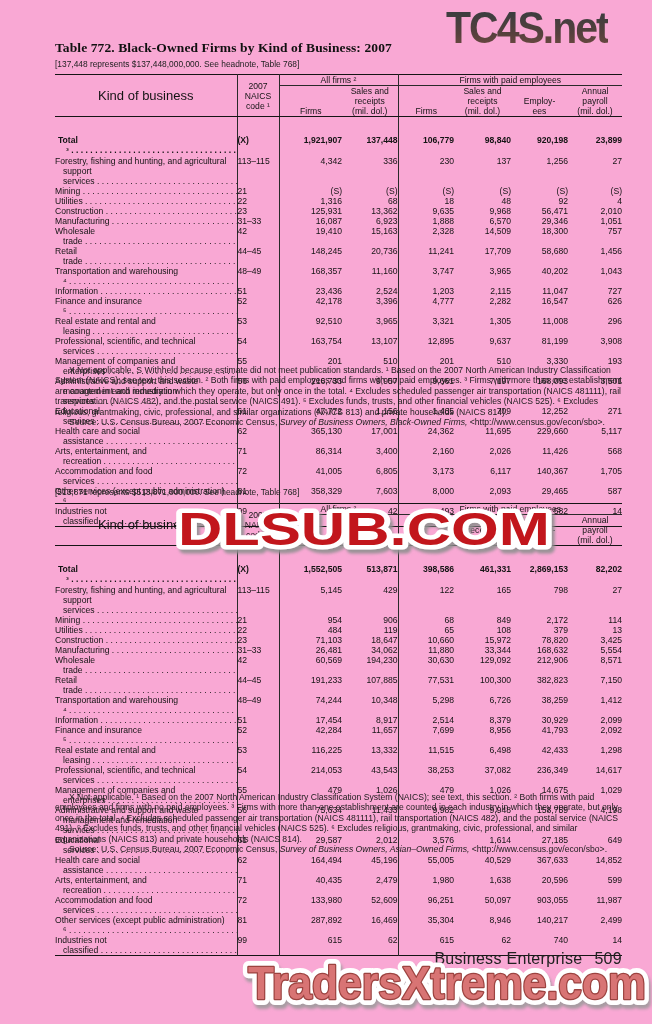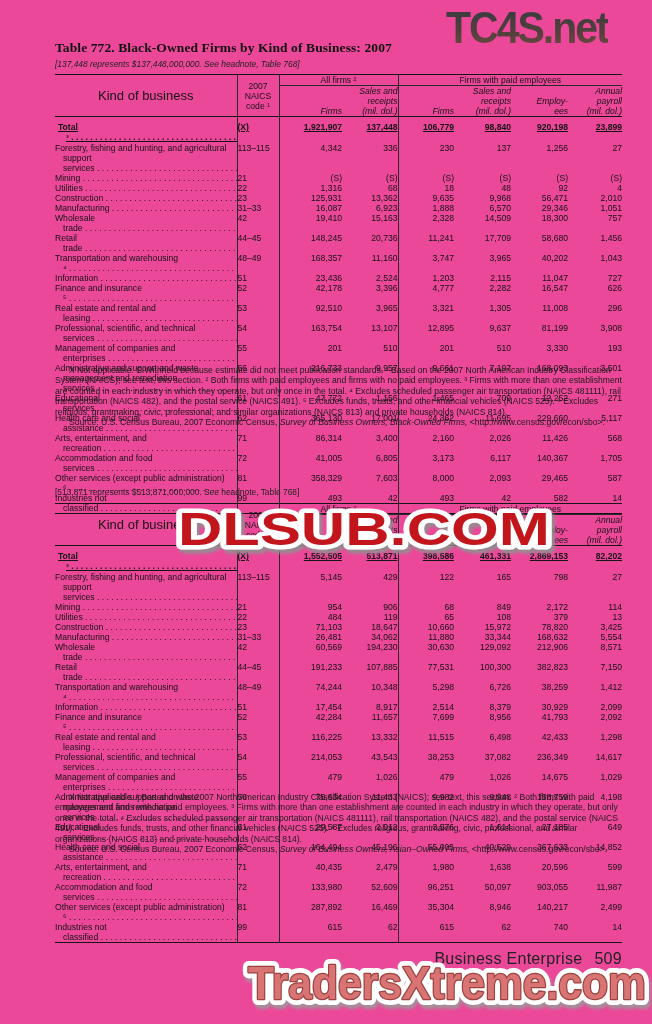--- a/index.html
+++ b/index.html
@@ -1,45 +1,45 @@
 <!DOCTYPE html>
 <html><head>
 <meta charset="utf-8">
 <style>
   html,body{margin:0;padding:0;background:#e8e8e8;}
-  .page{position:relative;width:652px;height:1024px;background:#ec4899;overflow:hidden;
+  .page{position:relative;width:652px;height:1024px;background:#f9a8d4;overflow:hidden;
         font-family:"Liberation Sans",sans-serif;color:#1c1c1c;}
   .abs{position:absolute;}
 
   
   .tbl-title{font-family:"Liberation Serif",serif;font-weight:700;font-size:13.5px;
              letter-spacing:.1px;color:#111;white-space:nowrap;}
   .headnote{font-size:8.4px;color:#222;}
 
   
   .dtable{border-collapse:collapse;table-layout:fixed;width:567px;
           border-top:1.5px solid #151515;border-bottom:1.5px solid #151515;
           font-size:8.6px;line-height:10px;color:#141414;}
   .dtable th{font-weight:normal;padding:0;}
   .dtable td{padding:0;vertical-align:top;}
   .bl{border-left:1px solid #2a2a2a;}
   .th-kind{text-align:center;vertical-align:middle;font-size:13px;}
   .th-naics{text-align:center;vertical-align:middle;white-space:pre-line;font-size:8.6px;}
   .th-group{text-align:center;vertical-align:middle;border-bottom:1px solid #2a2a2a;
             font-size:8.6px;padding:2px 0 1px 0;}
-  .c-vh{text-align:right;vertical-align:bottom;white-space:pre-line;padding:2px 6px 2px 0;font-style:italic;}
+  .c-vh{text-align:center;vertical-align:bottom;white-space:pre-line;padding:2px 6px 2px 0;}
   .dtable thead tr.sub th, .dtable thead th.deep{border-bottom:1.5px solid #151515;}
   .c-label{overflow:hidden;}
   .lblwrap{overflow:hidden;white-space:normal;padding-left:8px;text-indent:-8px;}
   .leader{white-space:nowrap;}
   .leader::after{content:"\a0.\a0.\a0.\a0.\a0.\a0.\a0.\a0.\a0.\a0.\a0.\a0.\a0.\a0.\a0.\a0.\a0.\a0.\a0.\a0.\a0.\a0.\a0.\a0.\a0.\a0.\a0.\a0.\a0.\a0.\a0.\a0.\a0.\a0.\a0.\a0.\a0.\a0.\a0.\a0.\a0.\a0.\a0.\a0.\a0.\a0.\a0.\a0.\a0.\a0.\a0.\a0.\a0.\a0.\a0.\a0.\a0.\a0.\a0.\a0.";}
   .c-naics{padding:0 0 0 5px;white-space:nowrap;}
   .c-v{text-align:right;padding:0 6px 0 0;white-space:nowrap;}
   tr.total{font-weight:700;}
-  tr.total td{padding-top:5px;padding-bottom:1px;text-decoration:underline;}
+  tr.total td{padding-top:18px;padding-bottom:1px;}
   tr.total .lblwrap{padding-left:11px;text-indent:-8px;}
 
   
   .notes{width:567px;font-size:8.6px;line-height:10.4px;color:#1b1b1b;}
   .notes p{margin:0;text-indent:14px;}
   .notes .src{margin-top:0;}
   .ital{font-style:italic;}
 
   
   .footer-right{font-size:16px;color:#222;letter-spacing:.3px;}
@@ -54,21 +54,21 @@
           font-family:"Liberation Sans",sans-serif;}
   .wm-mid{top:498px;left:168px;}
   .wm-bot{top:948px;left:240px;}
 </style>
 </head>
 <body>
 
 <div class="page">
 
   <div class="abs tbl-title" style="top:40px;left:55px;">Table 772. Black-Owned Firms by Kind of Business: 2007</div>
-  <div class="abs headnote" style="top:59px;left:55px;font-style:italic;">[137,448 represents $137,448,000,000. See headnote, Table 768]</div>
+  <div class="abs headnote" style="top:59px;left:55px;">[137,448 represents $137,448,000,000. See headnote, Table 768]</div>
 
   <table class="abs dtable" style="top:74px;left:55px;">
     <colgroup>
       <col style="width:182px">
         <col style="width:42px">
         <col style="width:63px">
         <col style="width:56px">
       <col style="width:56px">
         <col style="width:57px">
         <col style="width:57px">

